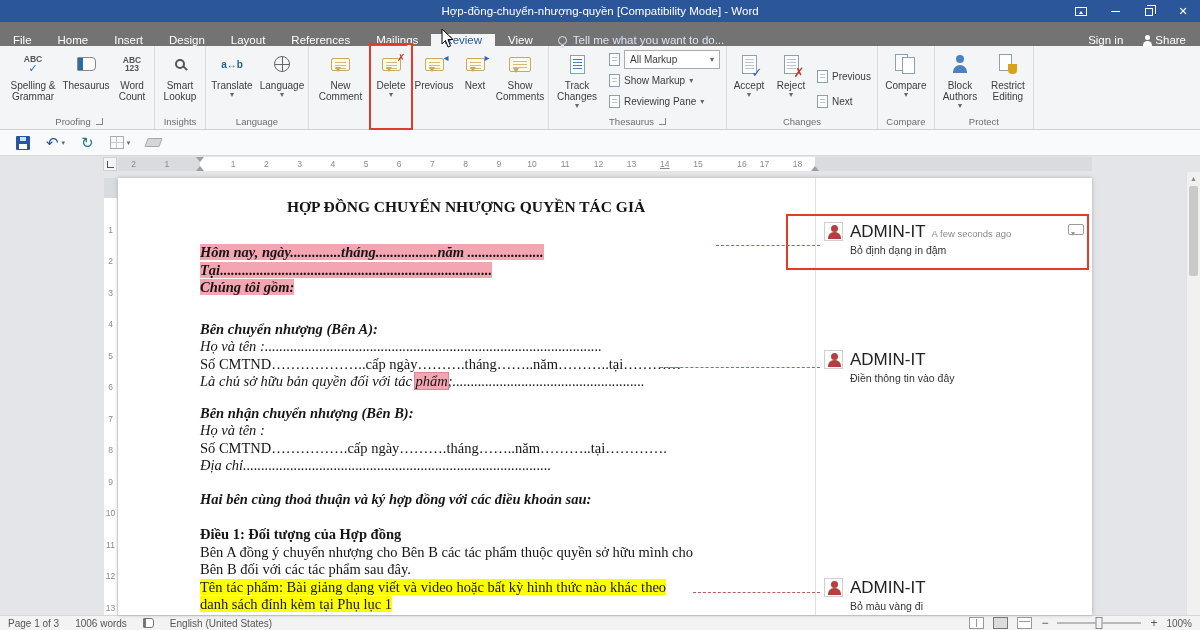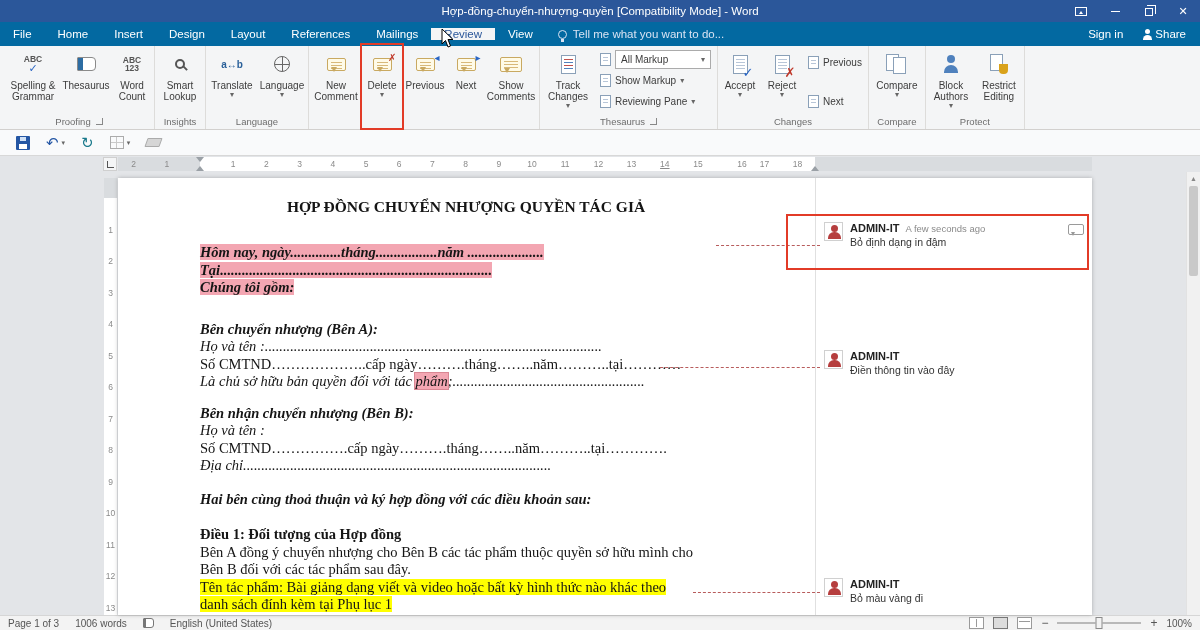--- a/index.html
+++ b/index.html
@@ -11,42 +11,42 @@
   .titlebar .title{position:absolute;left:0;right:0;text-align:center;font-size:11.5px;line-height:22px}
   .win-controls{margin-left:auto;display:flex;z-index:2}
   .win-btn{width:34px;height:22px;display:flex;align-items:center;justify-content:center;font-size:11px;color:#fff;cursor:default}
   .ic-ribbonopt{width:12px;height:9px;border:1px solid #fff;position:relative}
   .ic-ribbonopt::after{content:"";position:absolute;left:3px;top:1px;border:2.5px solid transparent;border-bottom:3px solid #fff}
   .ic-min{width:9px;height:1px;background:#fff}
   .ic-restore{width:8px;height:8px;border:1px solid #fff;position:relative;margin-top:2px}
   .ic-restore::after{content:"";position:absolute;left:1px;top:-4px;width:8px;height:8px;border-top:1px solid #fff;border-right:1px solid #fff}
 
   
-  .tabrow{height:24px;background:#0369a1;display:flex;align-items:center;font-size:11.5px;color:#fff}
+  .tabrow{height:24px;background:#737373;display:flex;align-items:flex-end;font-size:11.5px;color:#fff}
   .tab{padding:0 13px;display:flex;align-items:center;cursor:default}
   .tab.active{background:#f4f5f6;color:#2b579a}
   .tellme{display:flex;align-items:center;gap:6px;padding:0 12px;color:#d9e3f3;font-size:11.5px}
   .ic-bulb{width:9px;height:9px;border:1.3px solid #d9e3f3;border-radius:50%;position:relative;flex:none}
   .ic-bulb::after{content:"";position:absolute;left:2px;bottom:-4px;width:3px;height:3px;background:#d9e3f3}
   .tabrow-right{margin-left:auto;display:flex;align-items:center;gap:18px;padding-right:14px}
   .ic-person{width:14px;height:11px;position:relative;flex:none}
   .ic-person::before{content:"";position:absolute;left:4px;top:0;width:5px;height:5px;border-radius:50%;background:#fff}
   .ic-person::after{content:"";position:absolute;left:2px;bottom:0;width:9px;height:5px;border-radius:5px 5px 0 0;background:#fff}
   .share-btn{display:flex;align-items:center;}
 
   
   .ribbon{height:84px;background:#f4f5f6;display:flex;align-items:stretch;border-bottom:1px solid #d2d0ce;padding-left:4px}
   .rgroup{display:flex;flex-direction:column;border-right:1px solid #dddcda;padding:1px 1px 0}
   .rbuttons{flex:1;display:flex;align-items:stretch}
   .rlabel{height:15px;font-size:9.5px;color:#6d6d6d;display:flex;align-items:center;justify-content:center;gap:5px;padding-bottom:1px}
   .launcher{width:7px;height:7px;border-right:1px solid #888;border-bottom:1px solid #888;flex:none}
   .bigbtn{display:flex;flex-direction:column;align-items:center;padding:4px 3px 1px;font-size:10px;line-height:11px;text-align:center;color:#3c3c3c;cursor:default;position:relative}
   .bigbtn .bicon{height:26px;display:flex;align-items:center;justify-content:center;margin-bottom:3px}
   .caret::after{content:"▾";font-size:8px;color:#666;line-height:7px;display:block;text-align:center}
-  .stackcol{display:flex;flex-direction:column;justify-content:space-between;padding:3px 2px;gap:2px}
+  .stackcol{display:flex;flex-direction:column;justify-content:flex-end;padding:3px 2px;gap:2px}
   .smallrow{display:flex;align-items:center;gap:4px;font-size:10px;color:#3c3c3c;height:19px;padding:0 3px;cursor:default}
   .combo{background:#fff;border:1px solid #ababab;height:19px;display:flex;align-items:center;justify-content:space-between;padding:0 5px;width:96px;font-size:10px}
   .combo::after{content:"▾";font-size:8px;color:#666}
 
   
   .ic-abc{display:flex;flex-direction:column;align-items:center;font-size:8.5px;font-weight:bold;color:#555;line-height:8px}
   .ic-abc .chk{color:#2965c4;font-size:11px;line-height:10px}
   .ic-book{width:19px;height:14px;border:1px solid #8a8a8a;border-radius:1px 4px 4px 1px;background:linear-gradient(90deg,#2d6da3 30%,#fff 30%)}
   .ic-mag{width:10px;height:10px;border:2px solid #555;border-radius:50%;position:relative}
   .ic-mag::after{content:"";position:absolute;width:6px;height:2px;background:#555;transform:rotate(45deg);right:-5px;bottom:-2px}
@@ -113,21 +113,21 @@
   .spacer28{height:28px}.spacer24{height:24px}.spacer14{height:14px}.spacer16{height:16px}.spacer18{height:18px}
 
   
   .cpane{position:absolute;left:698px;top:0;width:276px;bottom:0}
   .comment{position:absolute;left:6px;right:6px;display:flex;gap:7px;padding:4px 2px}
   .c-avatar{width:19px;height:19px;background:#fff;border:1px solid #d0d0d0;position:relative;flex:none}
   .c-avatar::before{content:"";position:absolute;left:6px;top:2px;width:7px;height:7px;border-radius:50%;background:#b63e3e}
   .c-avatar::after{content:"";position:absolute;left:3px;bottom:1px;width:13px;height:7px;border-radius:6px 6px 0 0;background:#b63e3e}
   .c-main{flex:1;min-width:0}
   .c-head{display:flex;align-items:baseline;gap:6px}
-  .c-author{font-size:11px;font-weight:bold;color:#222}
+  .c-author{font-size:17px;font-weight:normal;color:#222}
   .c-time{font-size:9.5px;color:#8a8a8a}
   .c-body{font-size:10.5px;color:#333;margin-top:2px}
   .c-reply{width:16px;height:11px;border:1px solid #9a9a9a;border-radius:2px;position:relative;flex:none;align-self:flex-start;margin-top:2px}
   .c-reply::after{content:"";position:absolute;left:2px;bottom:-4px;border:2.5px solid transparent;border-top:4px solid #9a9a9a}
   .connector{position:absolute;border-top:1px dashed #b85c5c;height:0}
   .anno-box{position:absolute;border:2px solid #e23b27;pointer-events:none;z-index:5}
 
   
   .vscroll{position:absolute;right:0;top:0;bottom:0;width:14px;background:#f1f1f1;border-left:1px solid #e2e2e2}
   .vscroll .thumb{position:absolute;left:2px;right:2px;top:14px;height:90px;background:#c9c9c9;border-radius:2px}
@@ -249,21 +249,21 @@
         <span>Language</span>
       </div>
     </div>
     <div class="rlabel">
         <span>Language</span>
       </div>
   </div>
 
   <div class="rgroup">
     <div class="rbuttons">
-      <div class="bigbtn" style="width:52px">
+      <div class="bigbtn" style="width:61px">
         <span class="bicon">
             <span class="bub">
               <span class="lines"></span>
             </span>
           </span>
         <span>New Comment</span>
       </div>
       <div class="bigbtn caret" style="width:40px">
         <span class="bicon">
             <span class="bub">

